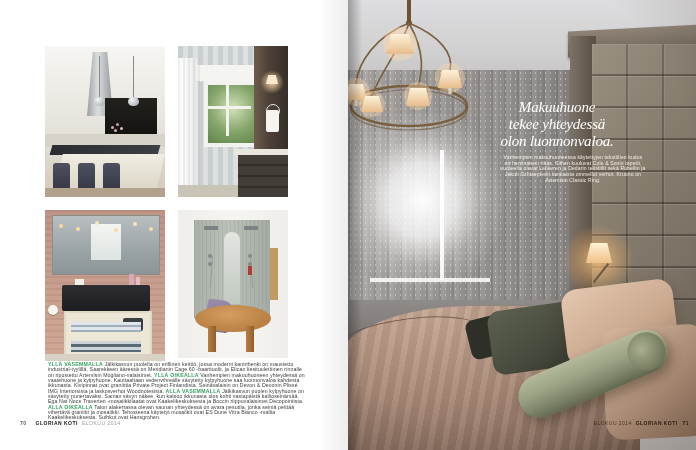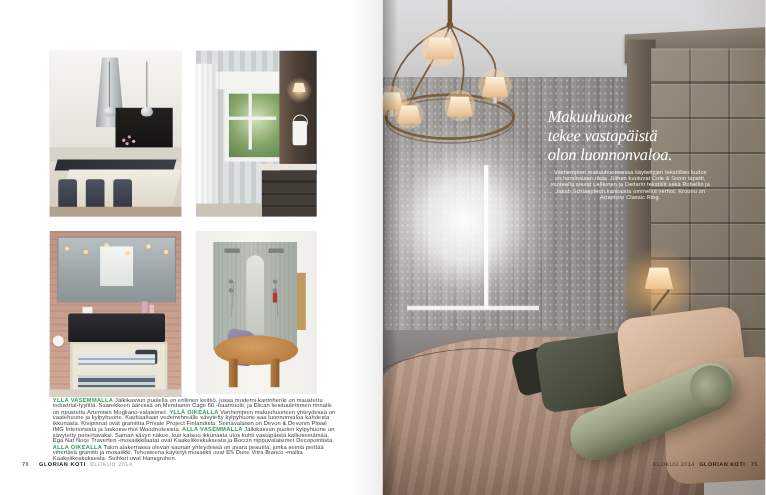--- a/index.html
+++ b/index.html
@@ -158,21 +158,21 @@
              background:linear-gradient(180deg,#b4b99a 0,#9ba285 40%,#7d8468 75%,#636951 100%);
              box-shadow:2px 6px 12px rgba(40,35,20,0.4);}
   .r-bolster-cap{right:2px;top:3px;width:38px;height:38px;border-radius:50%;
                  background:radial-gradient(circle at 40% 40%,#a9af8f,#767c60 70%,#5b6148 100%);}
   .r-chandelier{left:-6px;top:-4px;width:150px;height:170px;}
   .r-vignette{left:0;top:0;width:348px;height:450px;pointer-events:none;
               background:radial-gradient(120% 100% at 38% 42%,rgba(0,0,0,0) 52%,rgba(35,25,18,0.28) 88%,rgba(25,18,12,0.45) 100%),
                          linear-gradient(90deg,rgba(0,0,0,0.30) 0,rgba(0,0,0,0) 14px);}
 
   
-  .headline{left:150px;top:99px;width:150px;z-index:6;
+  .headline{left:134px;top:99px;width:150px;text-align:center;z-index:6;
             font:italic 15px/17px "Liberation Serif",serif;letter-spacing:-0.2px;color:#ffffff;}
   .headline div{position:static;}
   .standfirst{left:152px;top:155px;width:146px;text-align:center;z-index:6;
               font-size:5px;line-height:5.7px;color:#f3eee7;letter-spacing:0.15px;}
   .footer-right{right:7px;top:420px;z-index:6;text-align:right;font-size:5px;letter-spacing:0.45px;}
   .footer-right span{position:static;}
   .rf-issue{color:rgba(46,32,18,0.8);margin-right:4px;}
   .rf-mag{font-weight:700;color:#2a1c10;margin-right:5px;}
   .rf-pg{font-weight:700;color:#2a1c10;}
 </style>
@@ -321,21 +321,21 @@
       <path d="M-7 0 L7 0 L11 16 L-11 16 Z" transform="translate(30,100)" fill="url(#shadeGrad)"></path>
       <rect x="56.5" y="58" width="3" height="7" fill="#d9d3c6"></rect>
       <rect x="106.5" y="92" width="3" height="6" fill="#d9d3c6"></rect>
       <rect x="12.5" y="104" width="3" height="6" fill="#d9d3c6"></rect>
     </svg>
 
     <div class="r-vignette"></div>
 
     <div class="headline">
       <div>Makuuhuone</div>
-      <div>tekee vastapäistä</div>
+      <div>tekee yhteydessä</div>
       <div>olon luonnonvaloa.</div>
     </div>
     <div class="standfirst">Vanhempien makuuhuoneessa käytettyjen tekstiilien kudos on harvinaisen rikas. Siihen kuuluvat Cole &amp; Sonin tapetti, vuoteella olevat Lelievren ja Dedarin tekstiilit sekä Rubellin ja Jakob Schlaepferin kankaista ommellut verhot. Kruunu on Artemisin Classic Ring.</div>
 
     <div class="footer-right">
       <span class="rf-issue">ELOKUU 2014</span><span class="rf-mag">GLORIAN KOTI</span><span class="rf-pg">71</span>
     </div>
   </section>
 </div>
 

